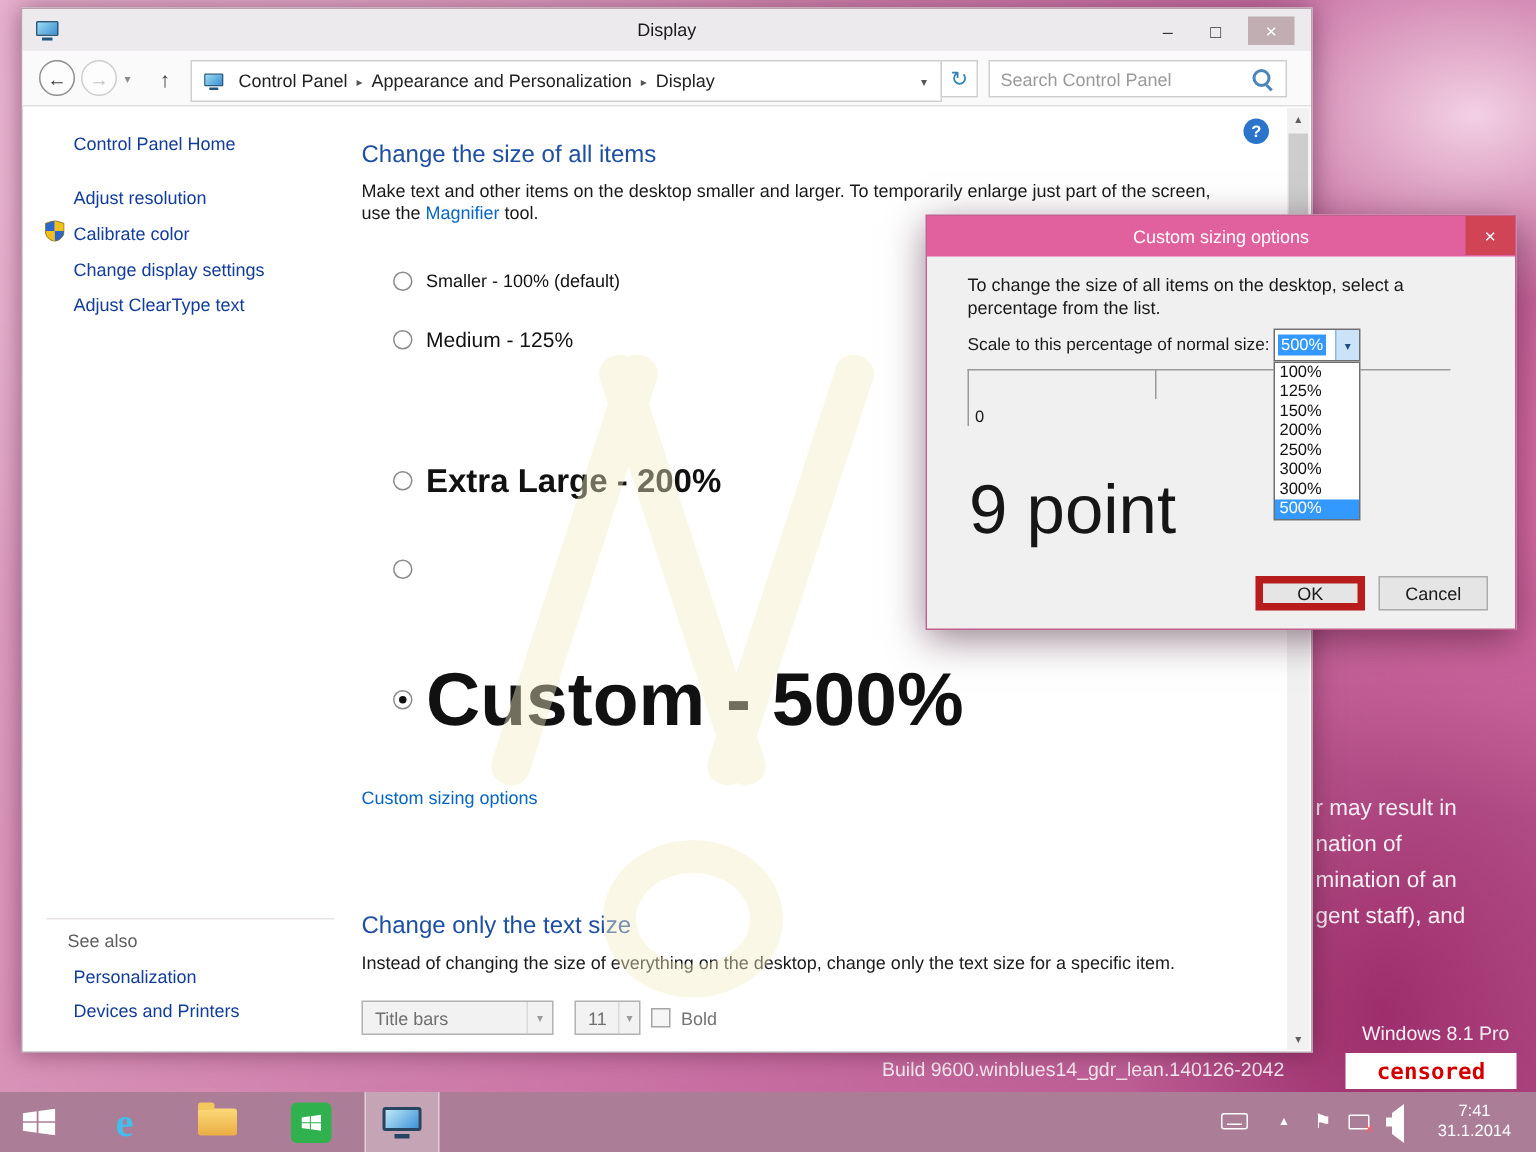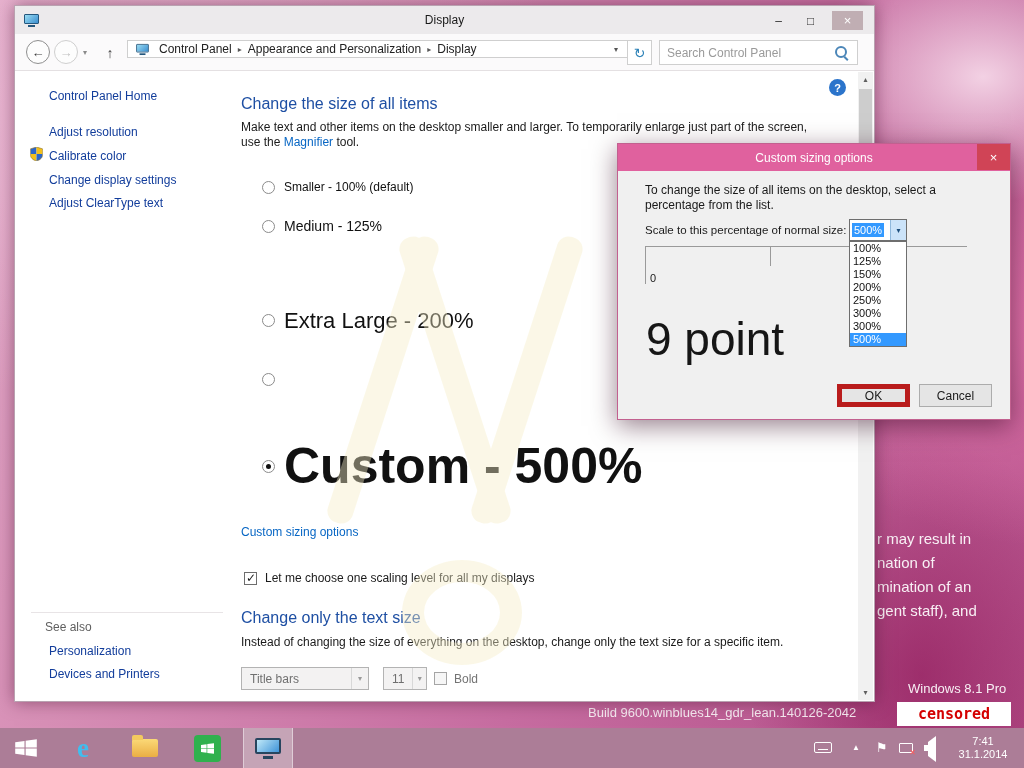--- a/index.html
+++ b/index.html
@@ -30,21 +30,21 @@
   #cap-close{right:11px;width:31px;background:#c0aeb3;color:#fff;font-size:13px}
   .mini-display{display:inline-block;width:15px;height:13px;position:relative}
   .mini-display .scr{position:absolute;left:0;top:0;width:15px;height:10px;border:1px solid #24577e;background:linear-gradient(135deg,#9adcf2,#3c8fd0);border-radius:1px}
   .mini-display .base{position:absolute;left:4px;bottom:0;width:7px;height:2px;background:#24577e}
   #navbar{position:absolute;left:0;top:28px;right:0;height:37px;background:#fbfafb;border-bottom:1px solid #e4e0e2}
   .navcircle{position:absolute;top:6px;width:24px;height:24px;border-radius:50%;border:1px solid #8f8f8f;display:flex;align-items:center;justify-content:center;font-size:13px;color:#3c3c3c;background:#fdfdfd}
   #nav-fwd{border-color:#cfcfcf;color:#c3c3c3}
   #nav-back{left:11px}#nav-fwd{left:39px}
   #nav-caret{position:absolute;left:68px;top:14px;font-size:8px;color:#8a8a8a}
   #nav-up{position:absolute;left:84px;top:8px;width:22px;height:22px;display:flex;align-items:center;justify-content:center;font-size:14px;color:#3c3c3c}
-  #addressbar{position:absolute;left:112px;top:6px;width:501px;height:18px;background:#fff;border:1px solid #cfcfcf;display:flex;align-items:center;padding:0 4px}
+  #addressbar{position:absolute;left:112px;top:6px;width:501px;height:28px;background:#fff;border:1px solid #cfcfcf;display:flex;align-items:center;padding:0 4px}
   #ab-icon{transform:scale(.85);margin:0 3px}
   .crumb{padding:0 6px;color:#222;white-space:nowrap;font-size:12px}
   .crumb-sep{font-size:8px;color:#555}
   #ab-caret{margin-left:auto;font-size:8px;color:#555;padding-right:5px}
   #refreshbtn{position:absolute;left:612px;top:6px;width:25px;height:25px;background:#fff;border:1px solid #cfcfcf;display:flex;align-items:center;justify-content:center;color:#2f83b8;font-size:14px}
   #searchbox{position:absolute;left:644px;top:6px;width:199px;height:25px;background:#fff;border:1px solid #cfcfcf;display:flex;align-items:center}
   #searchbox input{flex:1;border:0;outline:0;font:12px "Liberation Sans",sans-serif;color:#444;padding:0 7px;background:transparent;min-width:0}
   #searchbox input::placeholder{color:#9a9a9a}
   .mag{width:14px;height:14px;position:relative;margin-right:8px}
   .mag:before{content:"";position:absolute;left:0;top:0;width:8px;height:8px;border:2px solid #4b86b8;border-radius:50%}
@@ -72,21 +72,21 @@
   #h2{left:226px;top:603px}
   #intro{position:absolute;left:226px;top:114px;font-size:12px;line-height:15px;color:#1a1a1a;white-space:nowrap}
   .link{color:#0766c4;cursor:pointer}
   .opt{position:absolute;left:247px;display:flex;align-items:center}
   .radio{width:13px;height:13px;min-width:13px;border:1px solid #8b8b8b;border-radius:50%;background:#fff;margin-right:9px;position:relative}
   .radio.sel:after{content:"";position:absolute;left:3px;top:3px;width:5px;height:5px;border-radius:50%;background:#111}
   .lbl{white-space:nowrap;color:#111}
   #opt0{top:172px;height:18px}#opt0 .lbl{font-size:12px}
   #opt1{top:209px;height:22px}#opt1 .lbl{font-size:14px}
   #opt2{top:250px;height:27px}#opt2 .lbl{font-size:17px;font-weight:300}
-  #opt3{top:297px;height:35px}#opt3 .lbl{font-size:22px;font-weight:400}
+  #opt3{top:297px;height:35px}#opt3 .lbl{font-size:22px;font-weight:700}
   #opt4{top:352px;height:43px}#opt4 .lbl{font-size:28px;font-weight:300}
   #opt5{top:420px;height:80px}#opt5 .lbl{font-size:50px;font-weight:700}
   #customlink{position:absolute;left:226px;top:519px;font-size:12px}
   #checkrow{position:absolute;left:229px;top:565px;display:flex;align-items:center;font-size:12px;color:#1a1a1a}
   .cb{width:13px;height:13px;min-width:13px;border:1px solid #6d6d6d;background:#fff;position:relative;margin-right:8px}
   .cb.checked:after{content:"\2713";position:absolute;left:1px;top:-2px;font-size:12px;color:#1a1a1a;font-weight:bold}
   #intro2{position:absolute;left:226px;top:629px;font-size:12px;color:#1a1a1a;white-space:nowrap}
   #ctrlrow{position:absolute;left:226px;top:661px;display:flex;align-items:center}
   .combo{height:23px;border:1px solid #b3b3b3;background:#f3f2f2;color:#6f6f6f;display:flex;align-items:center;font-size:12px}
   .combo .cval{padding:0 8px;flex:1;white-space:nowrap}
@@ -259,24 +259,20 @@
     <div class="opt" id="opt4">
         <span class="radio"></span>
       </div>
     <div class="opt" id="opt5">
         <span class="radio sel"></span>
         <span class="lbl">Custom - 500%</span>
       </div>
 
     <div id="customlink" class="link">Custom sizing options</div>
 
-    <div id="checkrow">
-      <span class="cb checked"></span>
-      <span class="nw">Let me choose one scaling level for all my displays</span>
-    </div>
 
     <div class="h-blue" id="h2">Change only the text size</div>
     <div id="intro2">Instead of changing the size of everything on the desktop, change only the text size for a specific item.</div>
 
     <div id="ctrlrow">
       <div class="combo" id="combo-item">
         <span class="cval">Title bars</span>
         <span class="carr">▾</span>
       </div>
       <div class="combo" id="combo-size">

